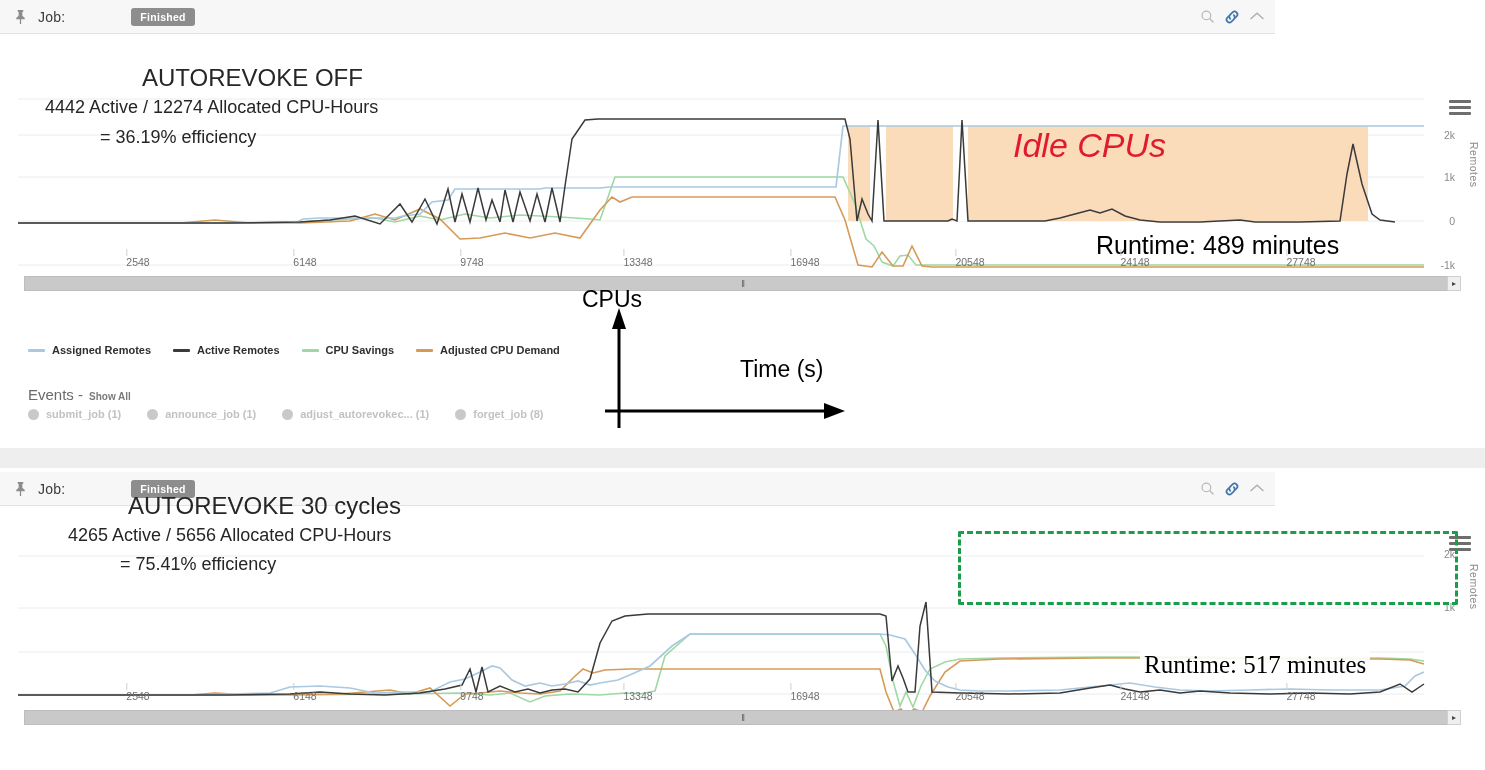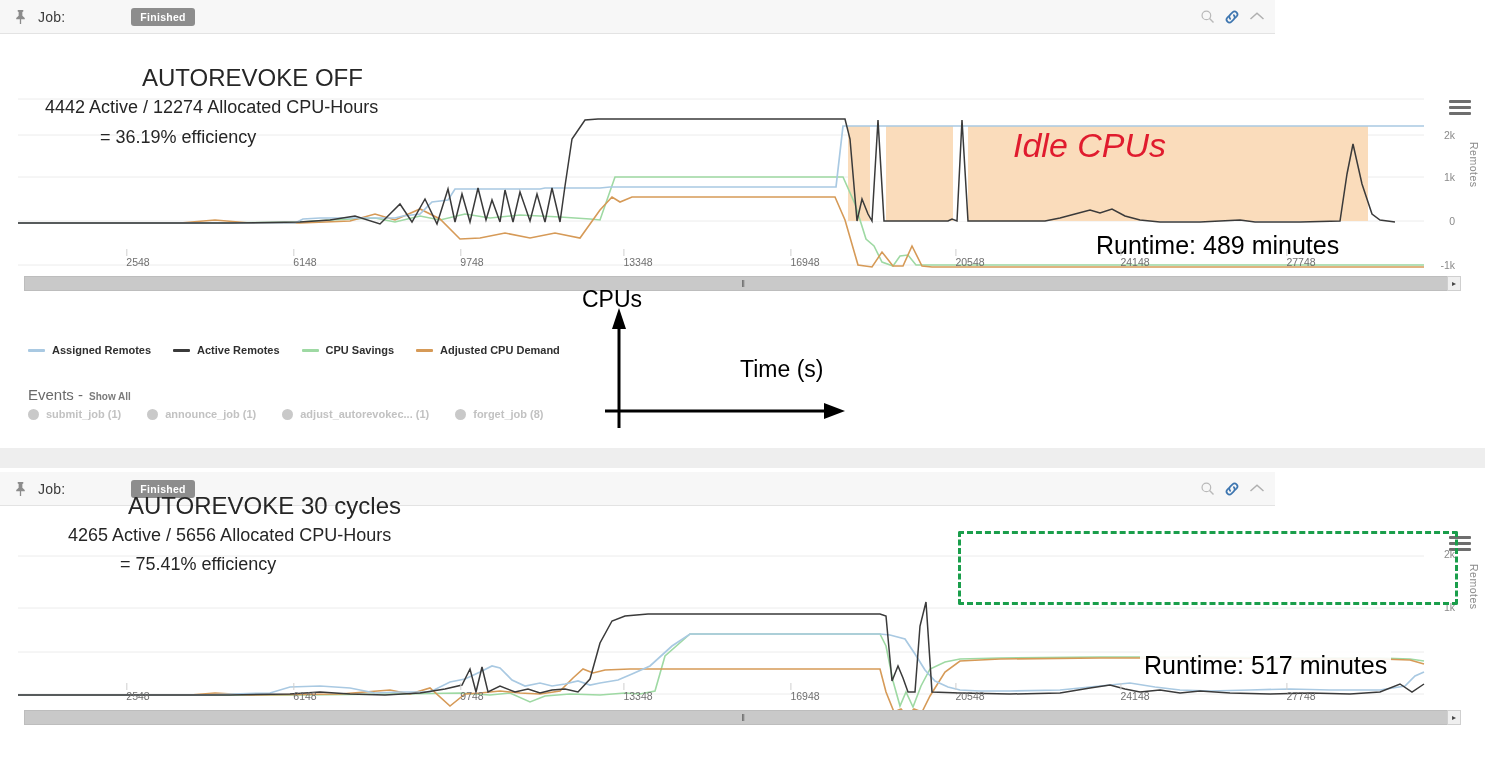--- a/index.html
+++ b/index.html
@@ -365,21 +365,21 @@
       <div class="ylab" style="top:95px;">1k</div>
       <div class="yaxis-title" style="top:58px;">Remotes</div>
 
       <div class="savings-box" style="left:958px; top:25px; width:500px; height:74px;"></div>
 
       <div class="chart-title" style="left:128px; top:-14px;">
         <span>AUTOREVOKE </span><b>30 cycles</b>
       </div>
       <div class="chart-sub" style="left:68px; top:19px;">4265 Active / 5656 Allocated CPU-Hours</div>
       <div class="chart-sub" style="left:120px; top:48px;">= 75.41% efficiency</div>
-      <div class="runtime-note" style="left:1140px; top:145px;">Runtime: 517 minutes</div>
+      <div class="runtime-note" style="left:1140px; top:145px;font-family:Liberation Serif, serif;">Runtime: 517 minutes</div>
     </div>
 
     <div class="xticks" style="top:218px;">
       <div class="xtick" style="left:138px;"><span class="xtickmark"></span><span>2548</span></div>
       <div class="xtick" style="left:305px;"><span class="xtickmark"></span><span>6148</span></div>
       <div class="xtick" style="left:472px;"><span class="xtickmark"></span><span>9748</span></div>
       <div class="xtick" style="left:638px;"><span class="xtickmark"></span><span>13348</span></div>
       <div class="xtick" style="left:805px;"><span class="xtickmark"></span><span>16948</span></div>
       <div class="xtick" style="left:970px;"><span class="xtickmark"></span><span>20548</span></div>
       <div class="xtick" style="left:1135px;"><span class="xtickmark"></span><span>24148</span></div>

